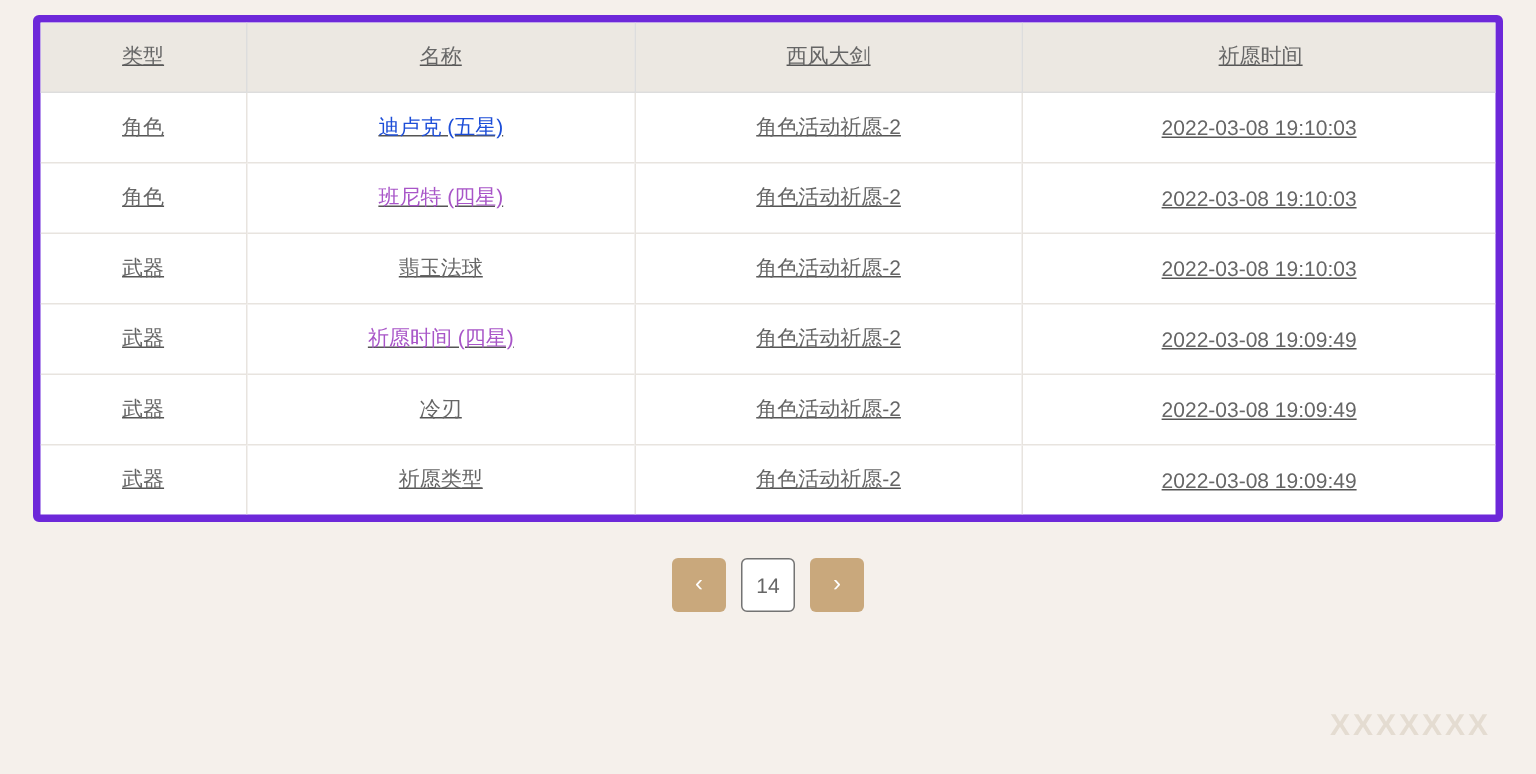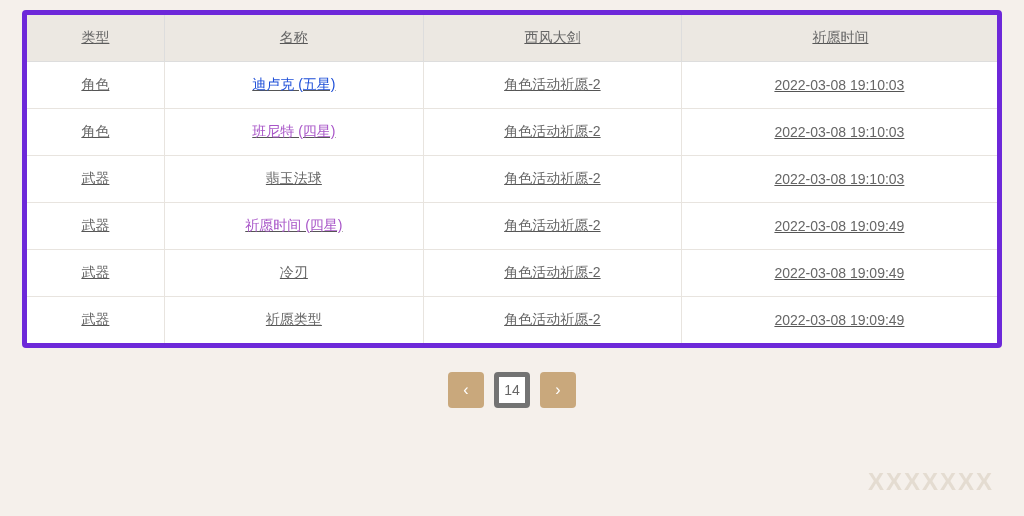--- a/index.html
+++ b/index.html
@@ -93,35 +93,35 @@
       font-size: 16px;
       cursor: pointer;
       display: flex;
       align-items: center;
       justify-content: center;
     }
 
     .page-number {
       width: 36px;
       height: 36px;
-      border: 5px solid #737373;
+      border: 1px solid #737373;
       border-radius: 4px;
       background-color: #fff;
       color: #666;
       font-size: 14px;
       display: flex;
       align-items: center;
       justify-content: center;
     }
 
     .watermark {
       position: fixed;
       bottom: 20px;
       right: 30px;
-      font-size: 24px;
+      font-size: 20px;
       color: rgba(180, 160, 130, 0.25);
       font-weight: bold;
       letter-spacing: 2px;
       pointer-events: none;
       user-select: none;
     }
   </style>
 </head>
 <body>
 

